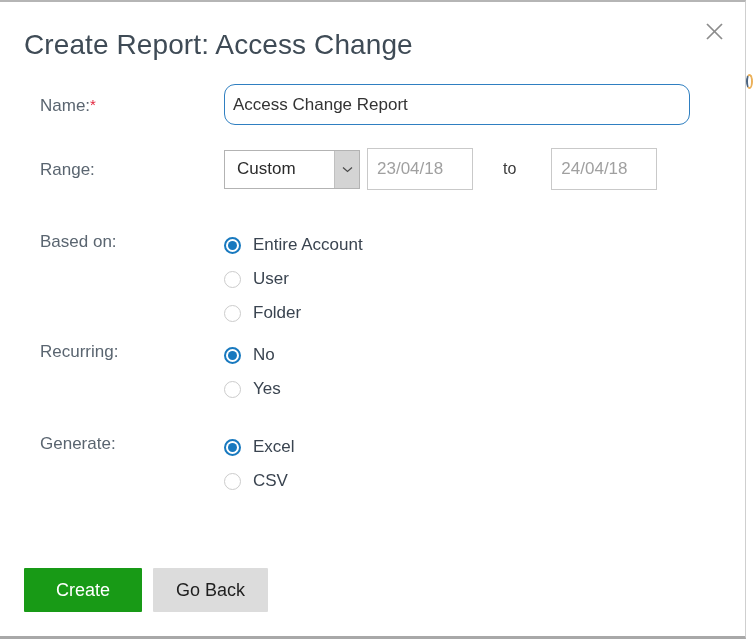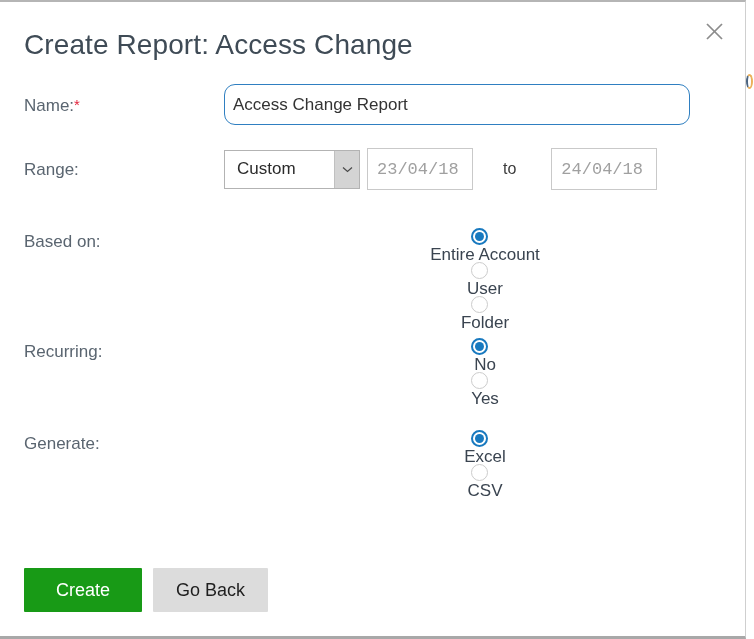--- a/index.html
+++ b/index.html
@@ -96,21 +96,21 @@
     align-items: flex-start;
   }
   .row-name    { height: 64px; }
   .row-range   { height: 78px; }
   .row-basedon { height: 110px; }
   .row-recurring { height: 92px; }
   .row-generate  { height: 92px; }
 
   .row-label {
     width: 224px;
-    padding-left: 24px;
+    padding-left: 40px;
     box-sizing: border-box;
     font-size: 17px;
     color: #5a6570;
     white-space: nowrap;
   }
   .row-name .row-label    { padding-top: 12px; }
   .row-range .row-label   { padding-top: 12px; }
   .row-basedon .row-label { padding-top: 6px; }
   .row-recurring .row-label { padding-top: 6px; }
   .row-generate .row-label  { padding-top: 6px; }
@@ -176,40 +176,39 @@
   }
 
   .date-input {
     width: 106px;
     height: 42px;
     box-sizing: border-box;
     border: 1px solid #c9c9c9;
     background: #ffffff;
     margin-left: 7px;
     padding: 0 9px;
-    font-family: Liberation Mono, monospace;
+    font-family: Liberation Sans, sans-serif;
     font-size: 17px;
     color: #333333;
     outline: none;
   }
   .date-input::placeholder { color: #a0a0a0; opacity: 1; }
 
   .to-text {
     margin: 0 28px 0 30px;
     font-size: 16px;
     color: #3b3b3b;
   }
 
   .radio-group { padding-top: 2px; }
   .radio-item {
     display: flex;
     align-items: center;
     height: 34px;
     cursor: pointer;
-    flex-direction: column;
   }
   .radio {
     width: 17px;
     height: 17px;
     border-radius: 50%;
     box-sizing: border-box;
     border: 1px solid #cccccc;
     background: #ffffff;
     margin-right: 12px;
     flex: none;

